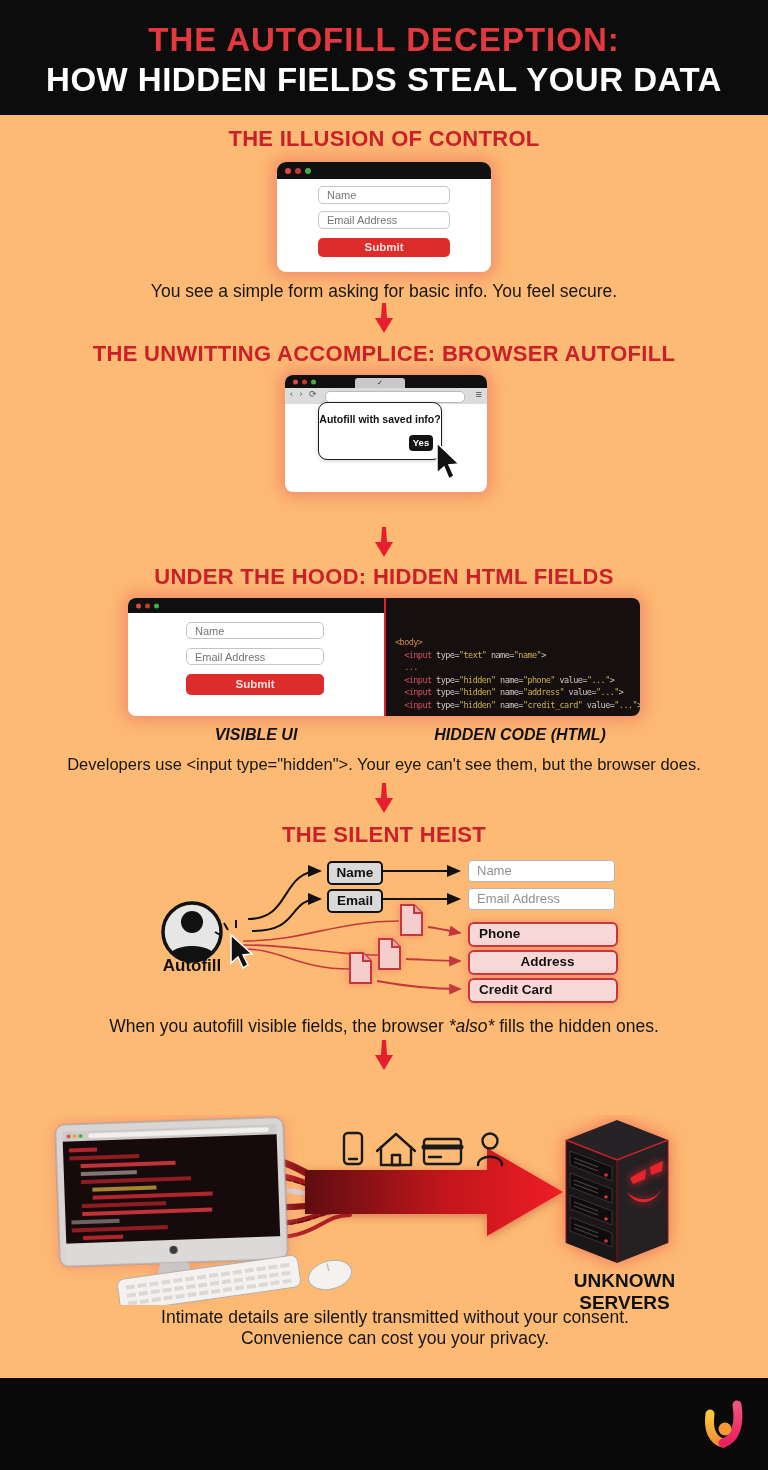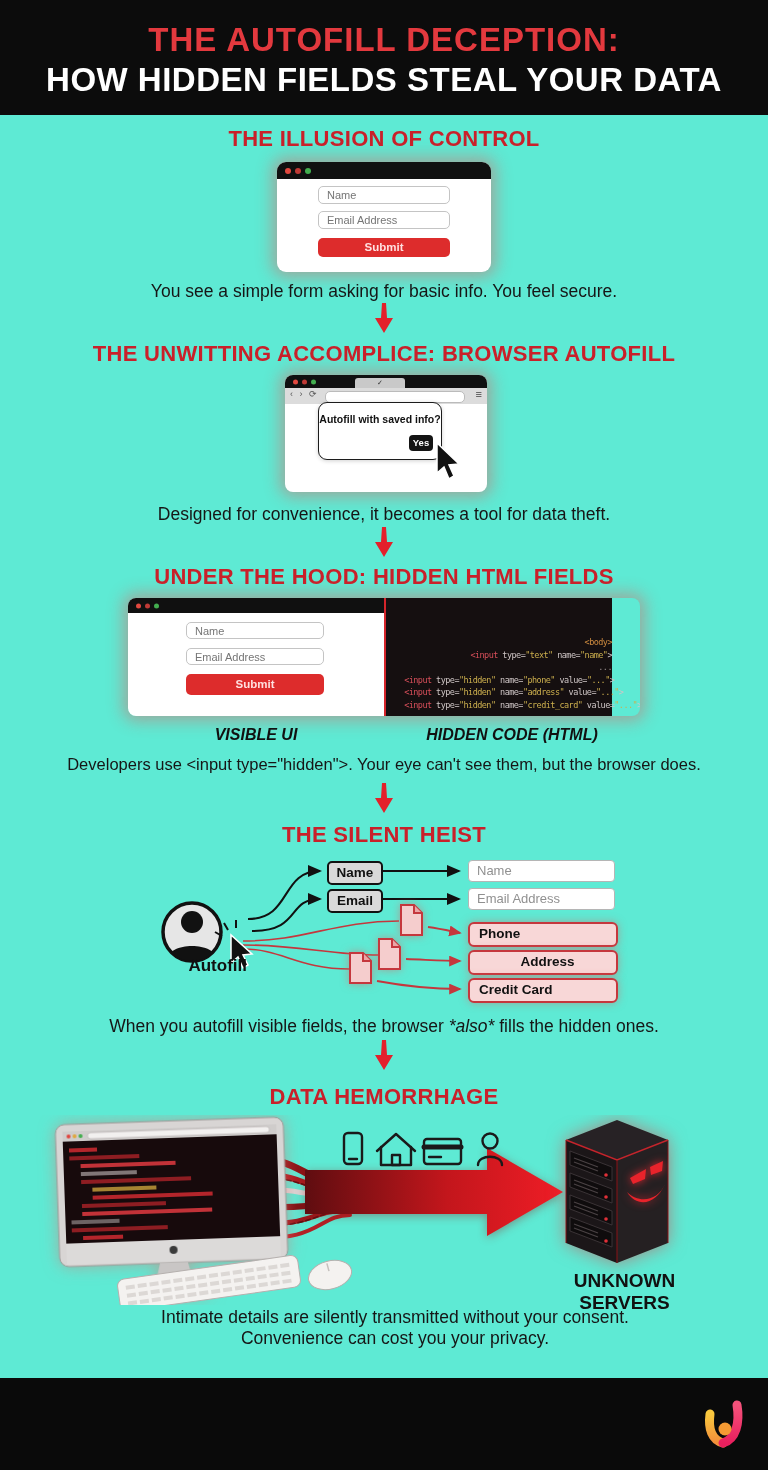--- a/index.html
+++ b/index.html
@@ -1,17 +1,17 @@
 <!DOCTYPE html>
 <html><head>
 <meta charset="utf-8">
 <style>
   html,body { margin:0; padding:0; background:#ffffff; }
   .page { position:relative; width:768px; height:1470px; overflow:hidden;
-          background:#5eead4; font-family:"Liberation Sans", sans-serif; }
+          background:#fdba74; font-family:"Liberation Sans", sans-serif; }
 
   
   .header { position:absolute; top:0; left:0; width:768px; height:115px; background:#0c0c0c; text-align:center; }
   .header .t1 { padding-top:21px; color:#e3393e; font-size:33px; font-weight:bold; letter-spacing:1px; }
   .header .t2 { color:#ffffff; font-size:33px; font-weight:bold; letter-spacing:.5px; margin-top:2px; }
   .footer { position:absolute; top:1378px; left:0; width:768px; height:92px; background:#0a0a0a; }
   .logo { position:absolute; right:22px; top:20px; }
 
   
   .sec-h { position:absolute; left:0; width:768px; text-align:center; color:#c9202a; font-weight:bold; font-size:22px; letter-spacing:.3px; }
@@ -50,36 +50,36 @@
   .cursor2 { position:absolute; left:150px; top:68px; }
 
   
   .hood { position:absolute; left:128px; top:598px; width:512px; height:118px; border-radius:8px; overflow:hidden; display:flex; }
   .hood-left { width:256px; background:#fff; }
   .hood-left .titlebar { height:15px; }
   .hood-left .dots .dot { width:5px; height:5px; }
   .hood-left input { display:block; width:138px; height:17px; margin:9px 0 0 58px; border:1px solid #c4c4c4; border-radius:5px;
                      font-family:"Liberation Sans",sans-serif; font-size:11px; color:#666; padding:0 8px; box-sizing:border-box; background:#fff; }
   .hood-left .btn-submit { width:138px; margin:9px 0 0 58px; height:21px; line-height:21px; }
-  .hood-right { width:228px; background:#150f10; border-left:2px solid #d5252b; box-sizing:border-box;
-                padding:13px 0 0 9px; font-family:"DejaVu Sans Mono",monospace; font-size:8.5px; letter-spacing:-.55px; line-height:12.5px; white-space:pre;text-align:right; }
+  .hood-right { width:256px; background:#150f10; border-left:2px solid #d5252b; box-sizing:border-box;
+                padding:13px 0 0 9px; font-family:"DejaVu Sans Mono",monospace; font-size:8.5px; letter-spacing:-.55px; line-height:12.5px; white-space:pre; }
   .tok-orange { color:#cf8b3f; } .tok-red { color:#d84f5a; } .tok-gray { color:#cfc6c6; }
   .tok-yellow { color:#cdb04e; } .tok-dim { color:#9a8f8f; } .tok-plain { color:#cfc6c6; }
   .panel-label { position:absolute; top:726px; width:256px; text-align:center; font-weight:bold; font-size:16px; color:#111;font-style:italic; }
 
   
   .heist { position:absolute; left:0; top:855px; width:768px; height:160px; }
   .heist svg.wires { position:absolute; left:0; top:0; }
   .tagbox { position:absolute; left:327px; width:52px; height:20px; background:#d9d9d9; border:2px solid #111; border-radius:5px;
             font-weight:bold; font-size:13.5px; color:#111; text-align:center; line-height:19px; }
   .vfield { position:absolute; left:468px; width:137px; height:20px; background:#fff; border:1.5px solid #b5b5b5; border-radius:4px;
             font-size:13px; color:#909090; padding-left:8px; line-height:19px; box-sizing:content-box; }
   .hfield { position:absolute; left:468px; width:137px; height:21px; background:#f8d7d7; border:2px solid #c5373d; border-radius:6px;
             font-weight:bold; font-size:13.5px; color:#111; padding-left:9px; line-height:20px; box-shadow:0 0 8px rgba(226,96,96,.5); }
-  .autofill-label { position:absolute; left:137px; top:101px; width:110px; text-align:right; font-weight:bold; font-size:17px; color:#111; }
+  .autofill-label { position:absolute; left:137px; top:101px; width:110px; text-align:center; font-weight:bold; font-size:17px; color:#111; }
   .emph { font-style:italic; }
 
   
   .hem { position:absolute; left:0; top:1115px; width:768px; height:190px; }
   .server-label { position:absolute; left:532px; top:1270px; width:185px; text-align:center; font-weight:bold; font-size:19px; color:#111; }
 </style>
 </head>
 <body>
 
 <div class="page">
@@ -128,21 +128,20 @@
     </div>
     <div class="dialog">
       <div class="prompt">Autofill with saved info?</div>
       <div class="btn-yes">Yes</div>
     </div>
     <svg class="cursor2" width="34" height="40" viewBox="0 0 34 40">
       <polygon points="2,0 2,30 9,24 14,36 19,33 14,22 24,21" fill="#111" stroke="#fff" stroke-width="1.5"></polygon>
     </svg>
   </div>
 
-  <div class="cap" style="top:504px;">Designed for convenience, it becomes a tool for data theft.</div>
 
   <svg class="down-arrow" style="top:527px;" width="20" height="30" viewBox="0 0 20 30">
     <path d="M8,0 L12,0 L13,15 L19,15 L10,30 L1,15 L7,15 Z" fill="#e3202b"></path>
   </svg>
 
   <div class="sec-h" style="top:564px;">UNDER THE HOOD: HIDDEN HTML FIELDS</div>
 
   <div class="hood glow">
     <div class="hood-left">
       <div class="titlebar">
@@ -155,21 +154,21 @@
       <input type="text" readonly="" placeholder="Name" style="">
       <input type="text" readonly="" placeholder="Email Address" style="">
       <div class="btn-submit">Submit</div>
     </div>
     <div class="hood-right">
       <div><div><span class="tok-orange">&lt;body&gt;</span></div><div><span class="tok-plain">  </span><span class="tok-red">&lt;input</span><span class="tok-gray"> type=</span><span class="tok-yellow">"text"</span><span class="tok-gray"> name=</span><span class="tok-yellow">"name"</span><span class="tok-gray">&gt;</span></div><div><span class="tok-dim">  ...</span></div><div><span class="tok-plain">  </span><span class="tok-red">&lt;input</span><span class="tok-gray"> type=</span><span class="tok-yellow">"hidden"</span><span class="tok-gray"> name=</span><span class="tok-yellow">"phone"</span><span class="tok-gray"> value=</span><span class="tok-yellow">"..."</span><span class="tok-gray">&gt;</span></div><div><span class="tok-plain">  </span><span class="tok-red">&lt;input</span><span class="tok-gray"> type=</span><span class="tok-yellow">"hidden"</span><span class="tok-gray"> name=</span><span class="tok-yellow">"address"</span><span class="tok-gray"> value=</span><span class="tok-yellow">"..."</span><span class="tok-gray">&gt;</span></div><div><span class="tok-plain">  </span><span class="tok-red">&lt;input</span><span class="tok-gray"> type=</span><span class="tok-yellow">"hidden"</span><span class="tok-gray"> name=</span><span class="tok-yellow">"credit_card"</span><span class="tok-gray"> value=</span><span class="tok-yellow">"..."</span><span class="tok-gray">&gt;</span></div><div><span class="tok-dim">  ...</span></div></div>
     </div>
   </div>
 
   <div class="panel-label" style="left:128px;">VISIBLE UI</div>
-  <div class="panel-label" style="left:384px;">HIDDEN CODE (HTML)</div>
+  <div class="panel-label" style="left:392px;">HIDDEN CODE (HTML)</div>
 
   <div class="cap" style="top:755px; font-size:16.5px;">Developers use &lt;input type="hidden"&gt;. Your eye can't see them, but the browser does.</div>
 
   <svg class="down-arrow" style="top:783px;" width="20" height="30" viewBox="0 0 20 30">
     <path d="M8,0 L12,0 L13,15 L19,15 L10,30 L1,15 L7,15 Z" fill="#e3202b"></path>
   </svg>
 
   <div class="sec-h" style="top:822px;">THE SILENT HEIST</div>
 
   <div class="heist">
@@ -233,21 +232,20 @@
 
     <div class="autofill-label">Autofill</div>
   </div>
 
   <div class="cap" style="top:1016px;"><span>When you autofill visible fields, the browser </span><span class="emph">*also*</span><span> fills the hidden ones.</span></div>
 
   <svg class="down-arrow" style="top:1040px;" width="20" height="30" viewBox="0 0 20 30">
     <path d="M8,0 L12,0 L13,15 L19,15 L10,30 L1,15 L7,15 Z" fill="#e3202b"></path>
   </svg>
 
-  <div class="sec-h" style="top:1084px;">DATA HEMORRHAGE</div>
 
   <div class="hem">
     <svg width="768" height="190" viewBox="0 0 768 190">
       <defs>
         <linearGradient id="arrowGrad" x1="0" y1="0" x2="1" y2="0">
           <stop offset="0" stop-color="#5f0d10"></stop>
             <stop offset=".55" stop-color="#c3161c"></stop>
             <stop offset="1" stop-color="#ef1d26"></stop>
         </linearGradient>
         <linearGradient id="logoOr" x1="0" y1="0" x2="0" y2="1">

